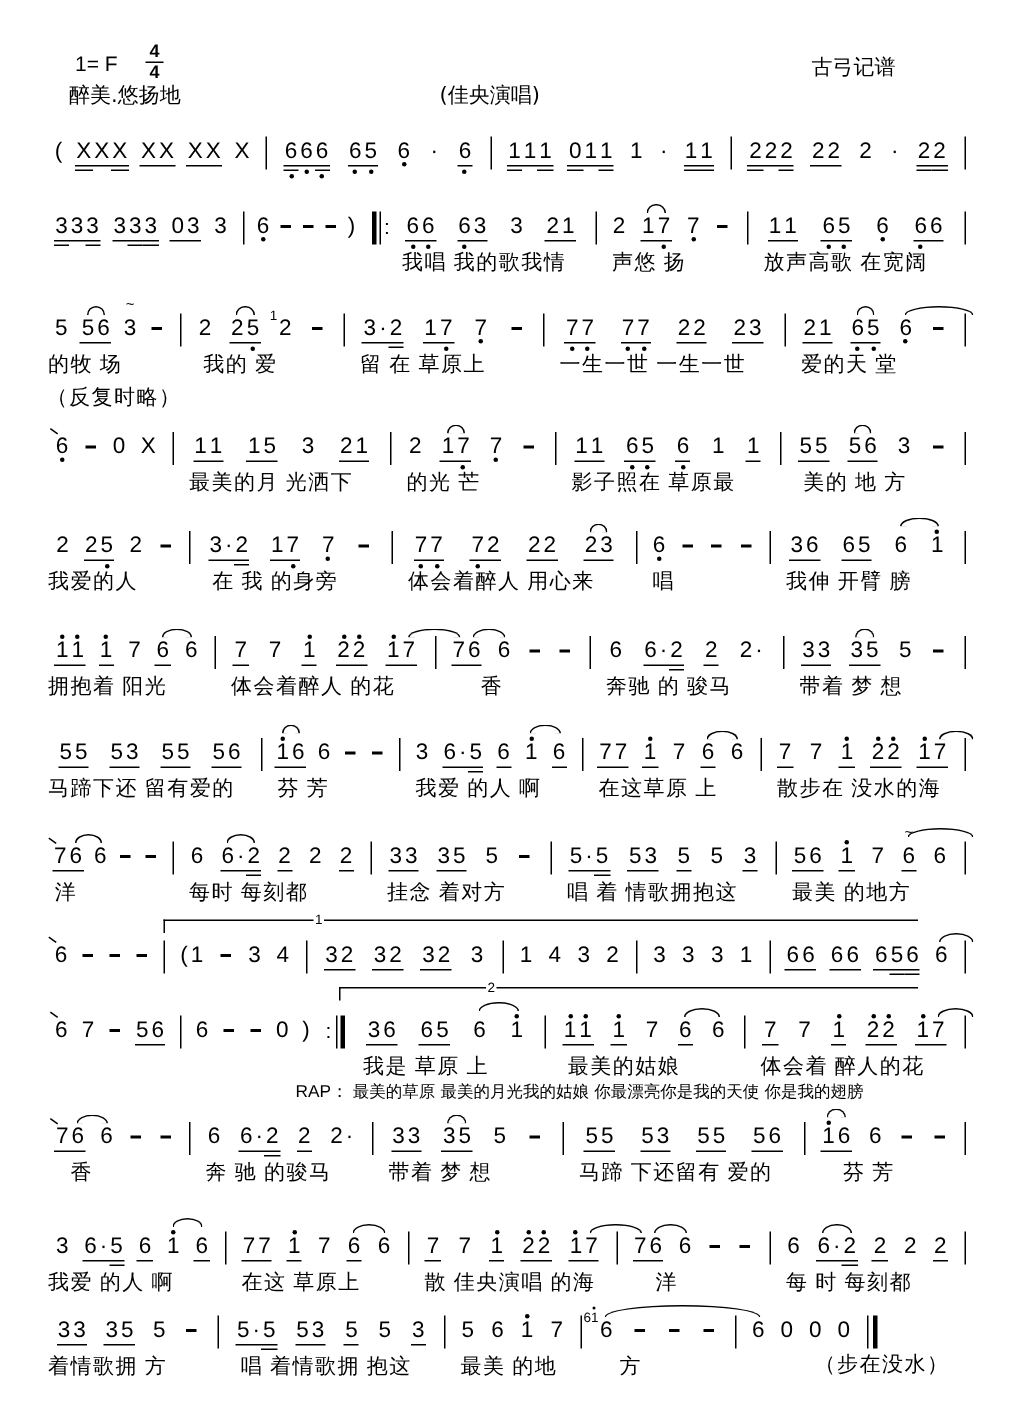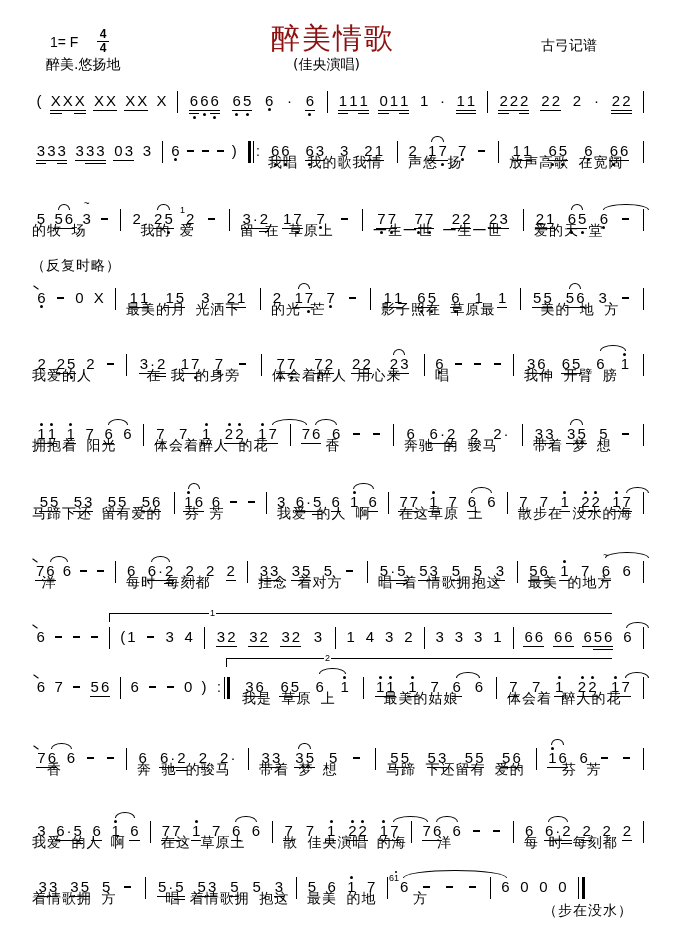--- a/index.html
+++ b/index.html
@@ -49,21 +49,21 @@
 .orn{position:absolute;left:-2px;right:-2px;top:-11px;font-size:10px;line-height:10px;text-align:center;}
 .grace{position:absolute;right:100%;top:-5px;display:inline-flex;}
 .grace .nt{font-size:9px;line-height:10px;height:10px;padding:0;}
 .grace .hd{width:2px;height:2px;top:-2px;margin-left:-1px;}
 
 .bar{position:absolute;top:-1px;height:22px;width:0;}
 .bar .thin{position:absolute;top:0;height:22px;width:1px;background:#000;}
 .bar .thick{position:absolute;top:0;height:22px;width:3px;background:#000;}
 .bar .colon{position:absolute;top:0;font-size:14px;line-height:20px;}
 
-.lyric{position:absolute;top:13px;left:8px;font-family:Liberation Mono, monospace;font-size:14px;line-height:16px;letter-spacing:1px;white-space:pre;}
+.lyric{position:absolute;top:26px;left:8px;font-family:Liberation Serif, serif;font-size:14px;line-height:16px;letter-spacing:1px;white-space:pre;}
 .measure.first .lyric{left:0;}
 
 #arc-layer{position:absolute;left:0;top:0;width:0;height:0;}
 .arc{position:absolute;border:1px solid #000;border-bottom:0;border-radius:50% 50% 0 0 / 100% 100% 0 0;}
 
 .volta{position:absolute;height:9px;border-top:1px solid #000;border-left:1px solid #000;}
 .volta-1{left:109px;top:613px;width:503px;}
 .volta-2{left:226px;top:658px;width:386px;}
 .volta-label{position:absolute;top:-6px;font-size:9px;line-height:10px;background:#fff;padding:0 1px;}
 .volta-1 .volta-label{left:99px;}
@@ -78,21 +78,20 @@
 </head>
 <body>
 
 <div id="page">
   <div class="abs key">1= F</div>
   <div class="abs timesig">
     <div>4</div>
     <div class="ts-line"></div>
     <div>4</div>
   </div>
-  <div class="abs title" style="color: rgb(142, 17, 17);">醉美情歌</div>
   <div class="abs composer">古弓记谱</div>
   <div class="abs expression">醉美.悠扬地</div>
   <div class="abs performer">(佳央演唱)</div>
 
   <div id="score">
       <div class="row">
         <div class="measure first" style="left: 32px; width: 142px;">
           <div class="notes">
             <span class="g">
               <span class="nt">(</span>
@@ -1641,14 +1640,17 @@
 
   <div class="abs repeat-note">（反复时略）</div>
 
   <div class="volta volta-1">
     <span class="volta-label">1</span>
   </div>
   <div class="volta volta-2">
     <span class="volta-label">2</span>
   </div>
 
+  <div class="abs rap">
+    <span class="rap-label">RAP：</span><span>最美的草原 最美的月光我的姑娘 你最漂亮你是我的天使 你是我的翅膀</span>
+  </div>
   <div class="abs transcriber">（步在没水）</div>
 </div>
 
 </body></html>

